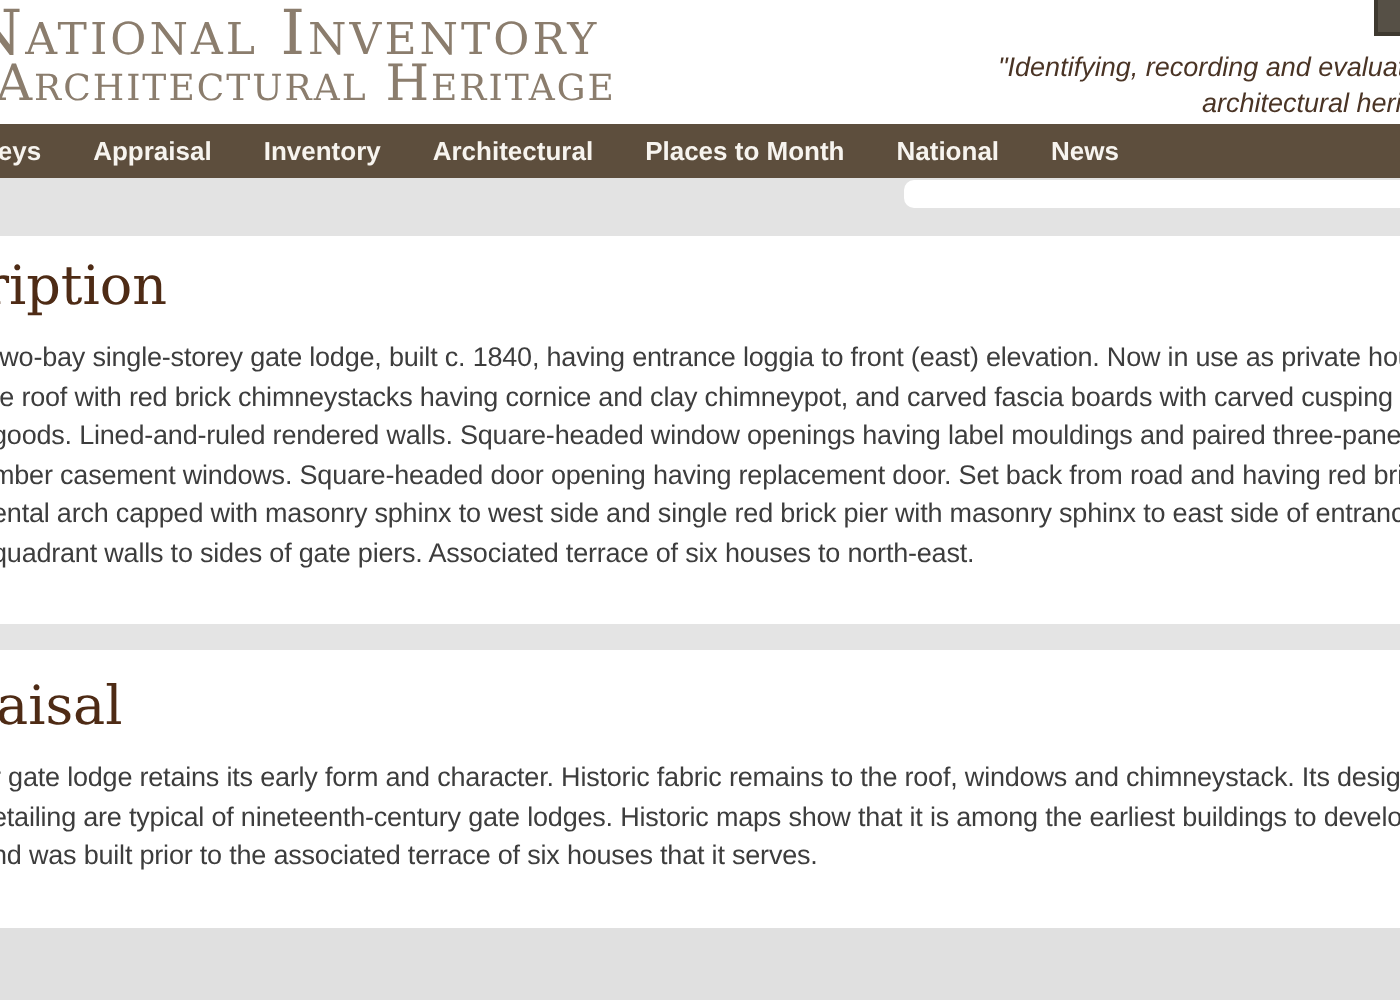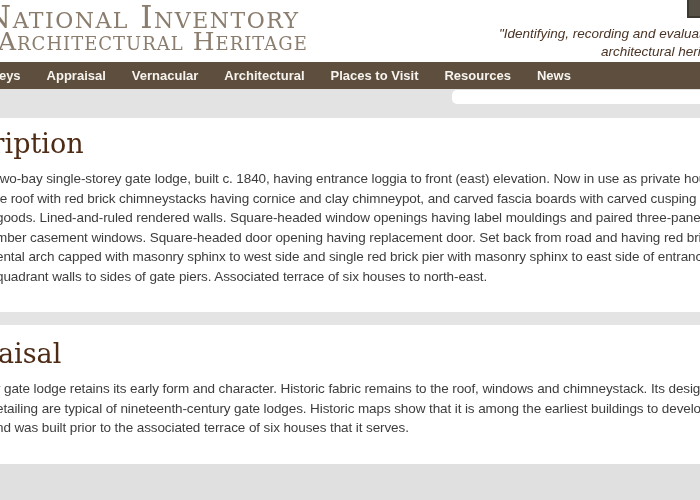--- a/index.html
+++ b/index.html
@@ -48,24 +48,24 @@
     <div class="logo-line logo-line2">Architectural Heritage</div>
     <div class="tagline tagline1">"Identifying, recording and evaluating the</div>
     <div class="tagline tagline2">architectural heritage of Ireland</div>
     <div class="corner-image"></div>
   </div>
 
   <div class="navbar">
     <div class="nav-list">
       <span class="nav-item">Surveys</span>
       <span class="nav-item">Appraisal</span>
-      <span class="nav-item">Vernacular</span>
+      <span class="nav-item">Inventory</span>
       <span class="nav-item">Architectural</span>
-      <span class="nav-item">Places to Visit</span>
-      <span class="nav-item">Resources</span>
+      <span class="nav-item">Places to Month</span>
+      <span class="nav-item">National</span>
       <span class="nav-item">News</span>
     </div>
   </div>
 
   <div class="subnav"></div>
   <div class="subnav-white"></div>
 
   <div class="heading h-description">Description</div>
 
   <div class="bodyline" style="top:171px;">two-bay single-storey gate lodge, built c. 1840, having entrance loggia to front (east) elevation. Now in use as private house</div>

